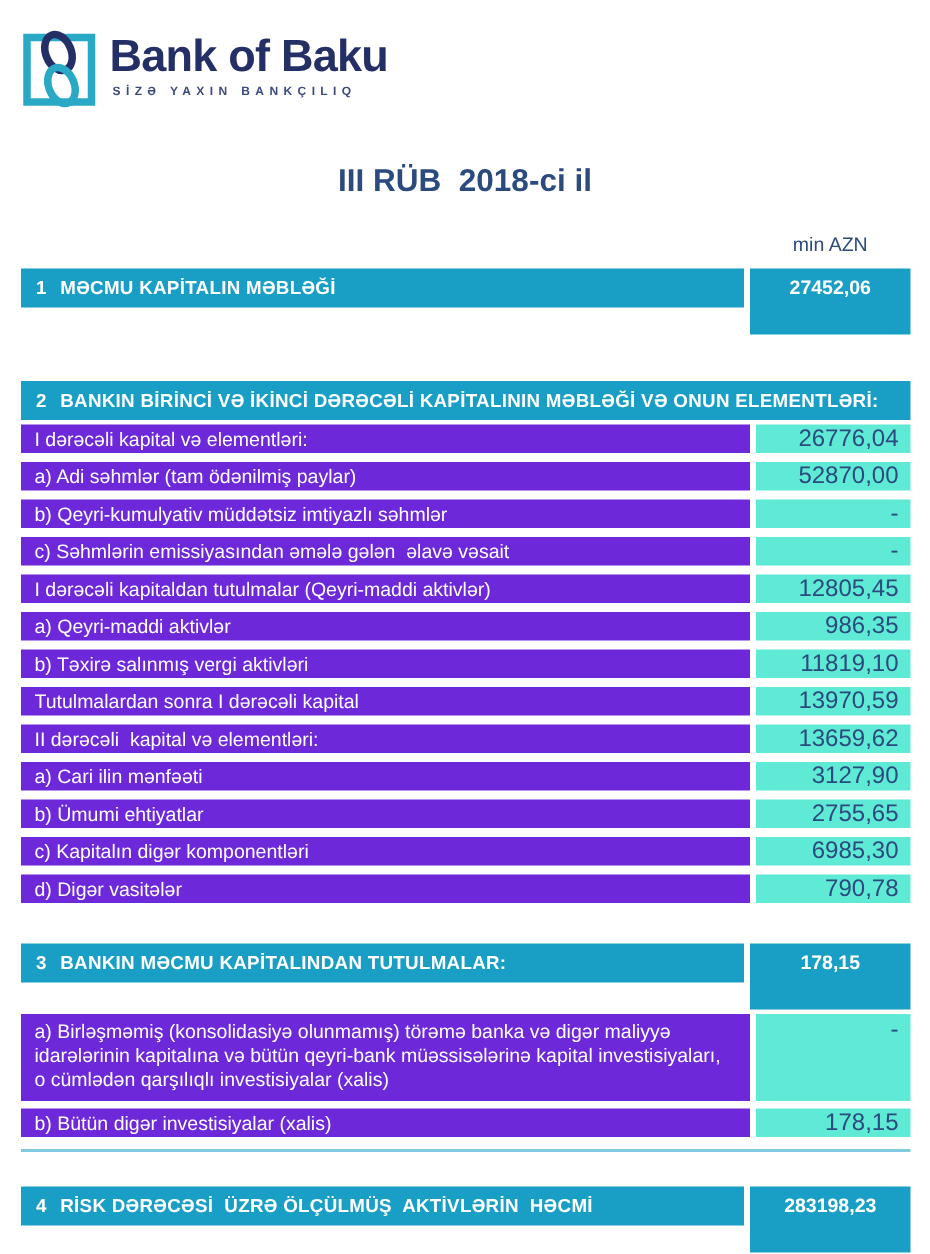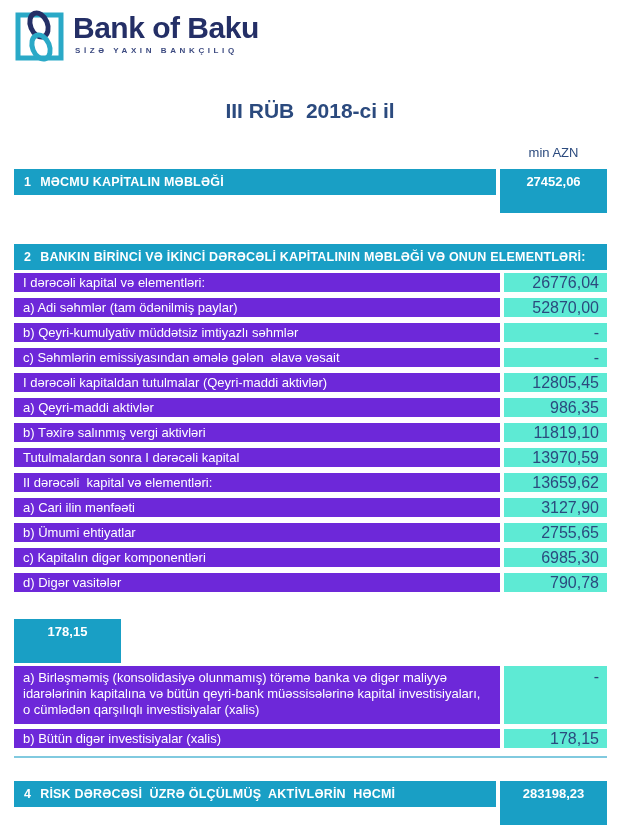--- a/index.html
+++ b/index.html
@@ -4,21 +4,21 @@
 <style>
   html,body{margin:0;padding:0;background:#ffffff;}
   .page{
     position:relative;
     width:620px;height:836px;
     background:#ffffff;
     font-family:"Liberation Sans", sans-serif;
     overflow:hidden;
   }
   
-  .header{display:flex;align-items:flex-start;padding:8px 0 0 14px;height:58px;}
+  .header{display:flex;align-items:flex-start;padding:18px 0 0 14px;height:58px;}
   .logo-icon{width:52px;height:56px;margin-right:7px;flex:0 0 auto;}
   .brand-block{display:flex;flex-direction:column;padding-top:4px;}
   .brand-name{
     font-size:30px;font-weight:700;color:#242F66;
     letter-spacing:-0.5px;line-height:32px;
   }
   .brand-tagline{
     font-size:8px;color:#3C4A80;font-weight:700;
     letter-spacing:3.6px;margin-top:2px;padding-left:2px;
   }
@@ -154,20 +154,21 @@
     <div class="trow row gap6">
       <div class="lbl">c) Kapitalın digər komponentləri</div>
       <div class="val">6985,30</div>
     </div>
     <div class="trow row gap6">
       <div class="lbl">d) Digər vasitələr</div>
       <div class="val">790,78</div>
     </div>
 
     <div class="trow bar gap27">
+      <div class="lbl"><span class="sec-no">3</span><span>BANKIN MƏCMU KAPİTALINDAN TUTULMALAR:</span></div>
       <div class="val">178,15</div>
     </div>
 
     <div class="trow row multi gap3">
       <div class="lbl">a) Birləşməmiş (konsolidasiyə olunmamış) törəmə banka və digər maliyyə idarələrinin kapitalına və bütün qeyri-bank müəssisələrinə kapital investisiyaları, o cümlədən qarşılıqlı investisiyalar (xalis)</div>
       <div class="val">-</div>
     </div>
     <div class="trow row gap5">
       <div class="lbl">b) Bütün digər investisiyalar (xalis)</div>
       <div class="val">178,15</div>

